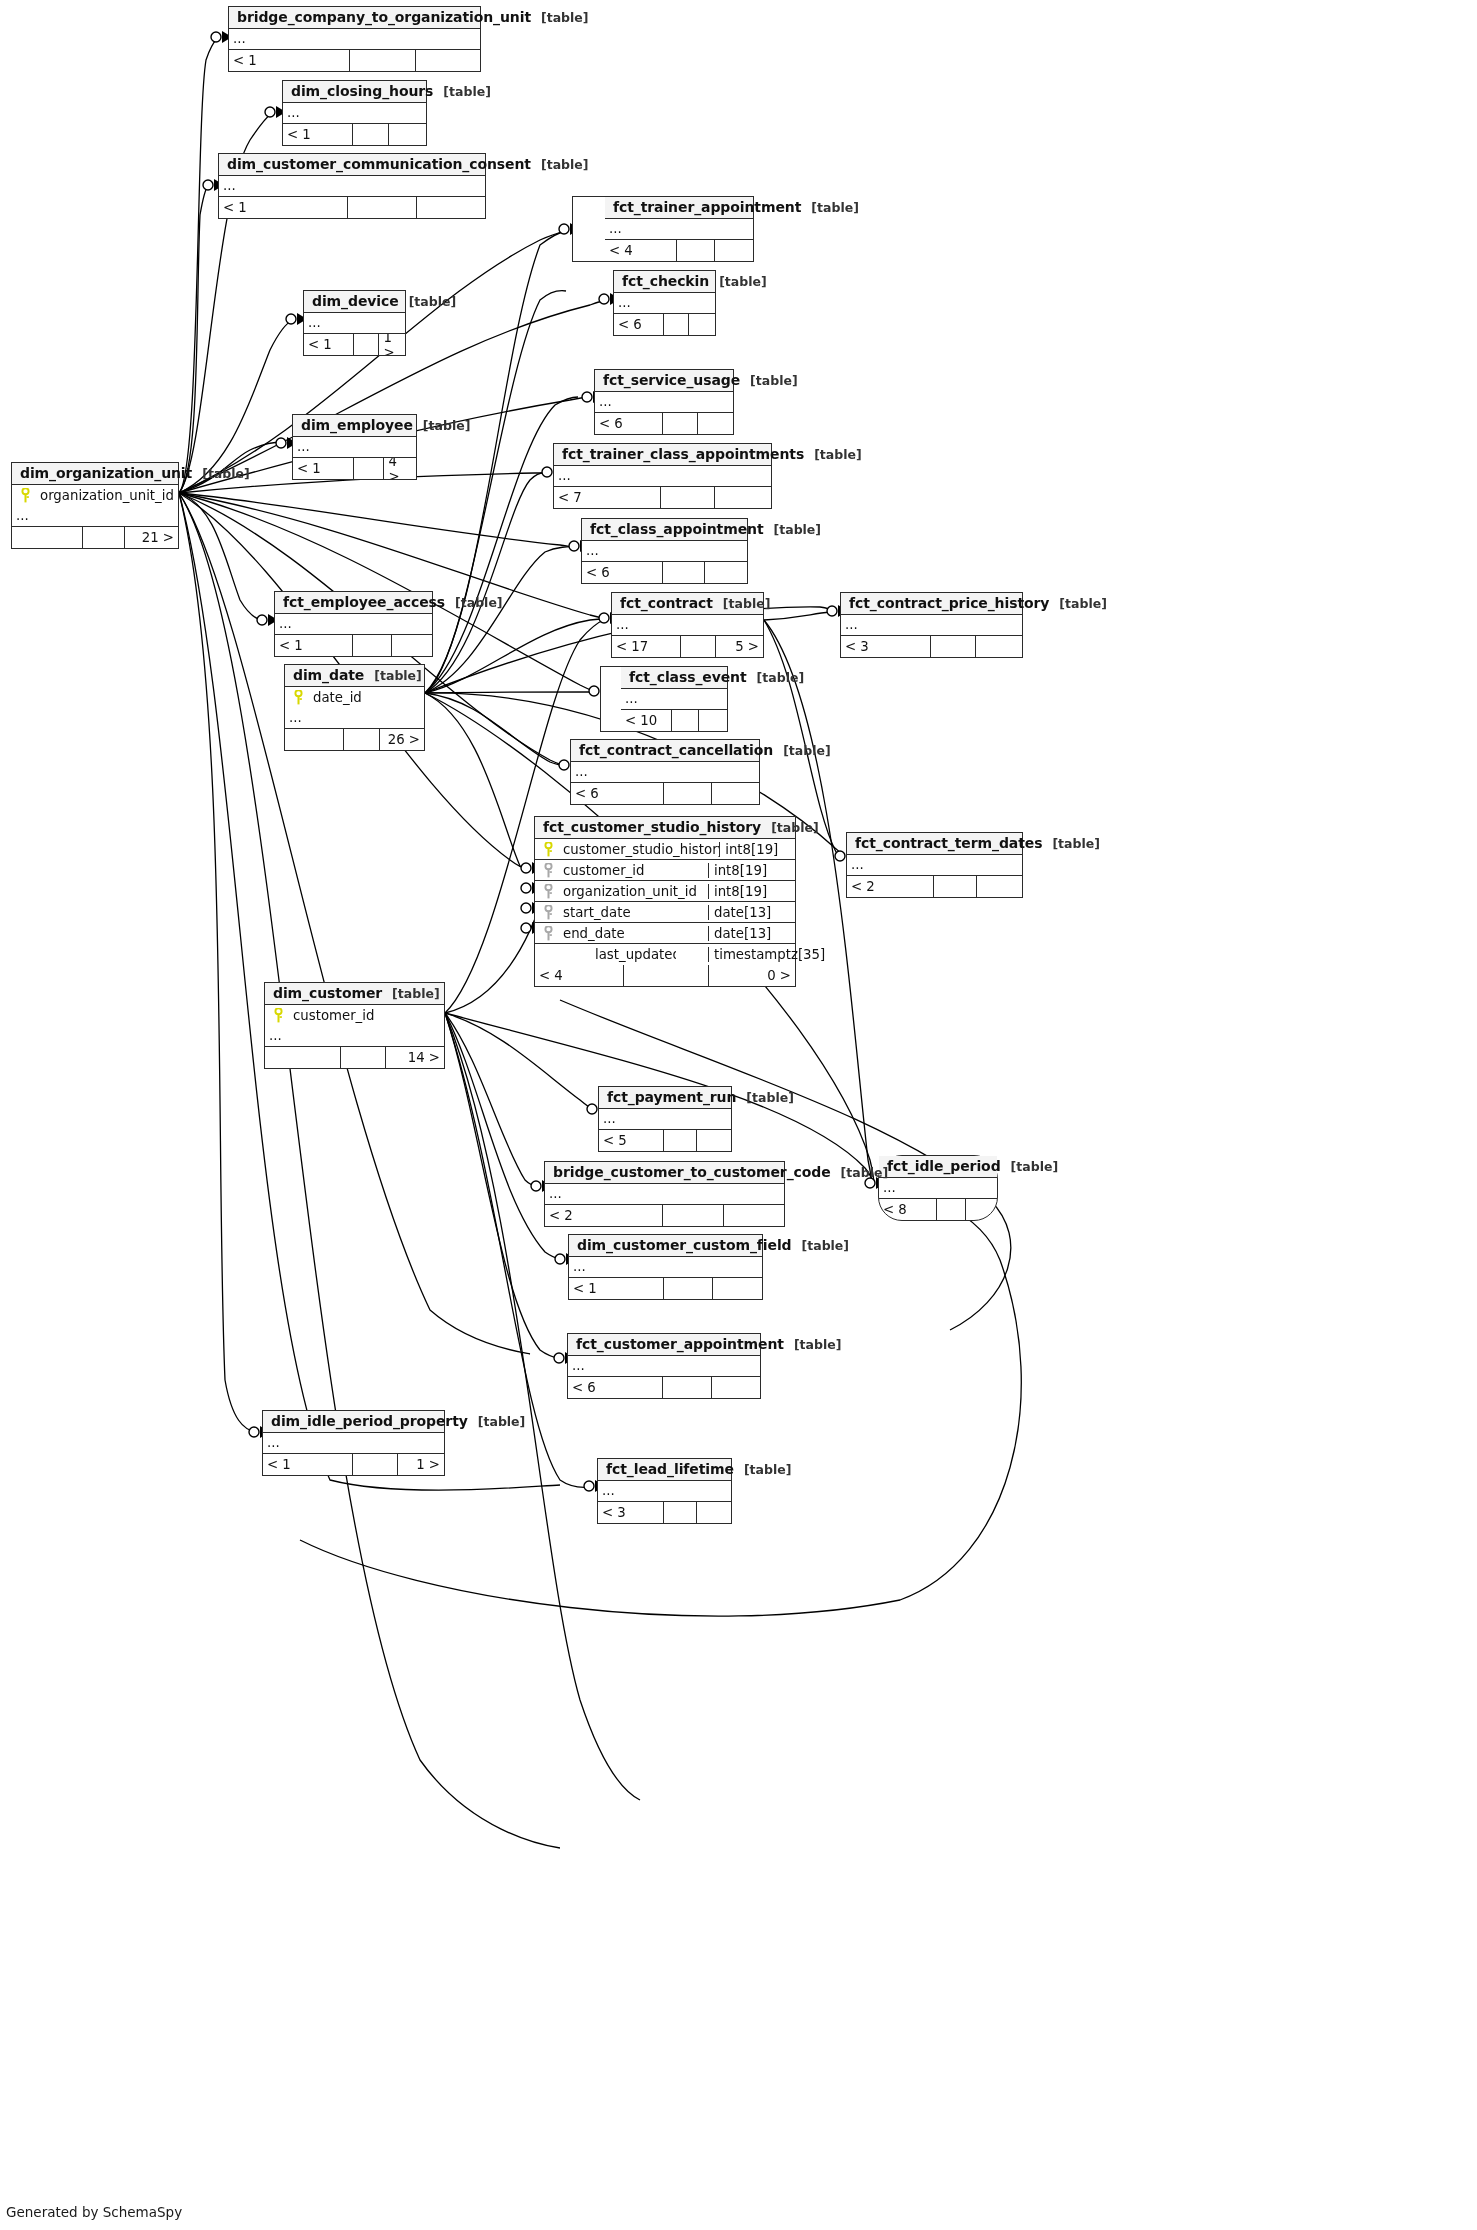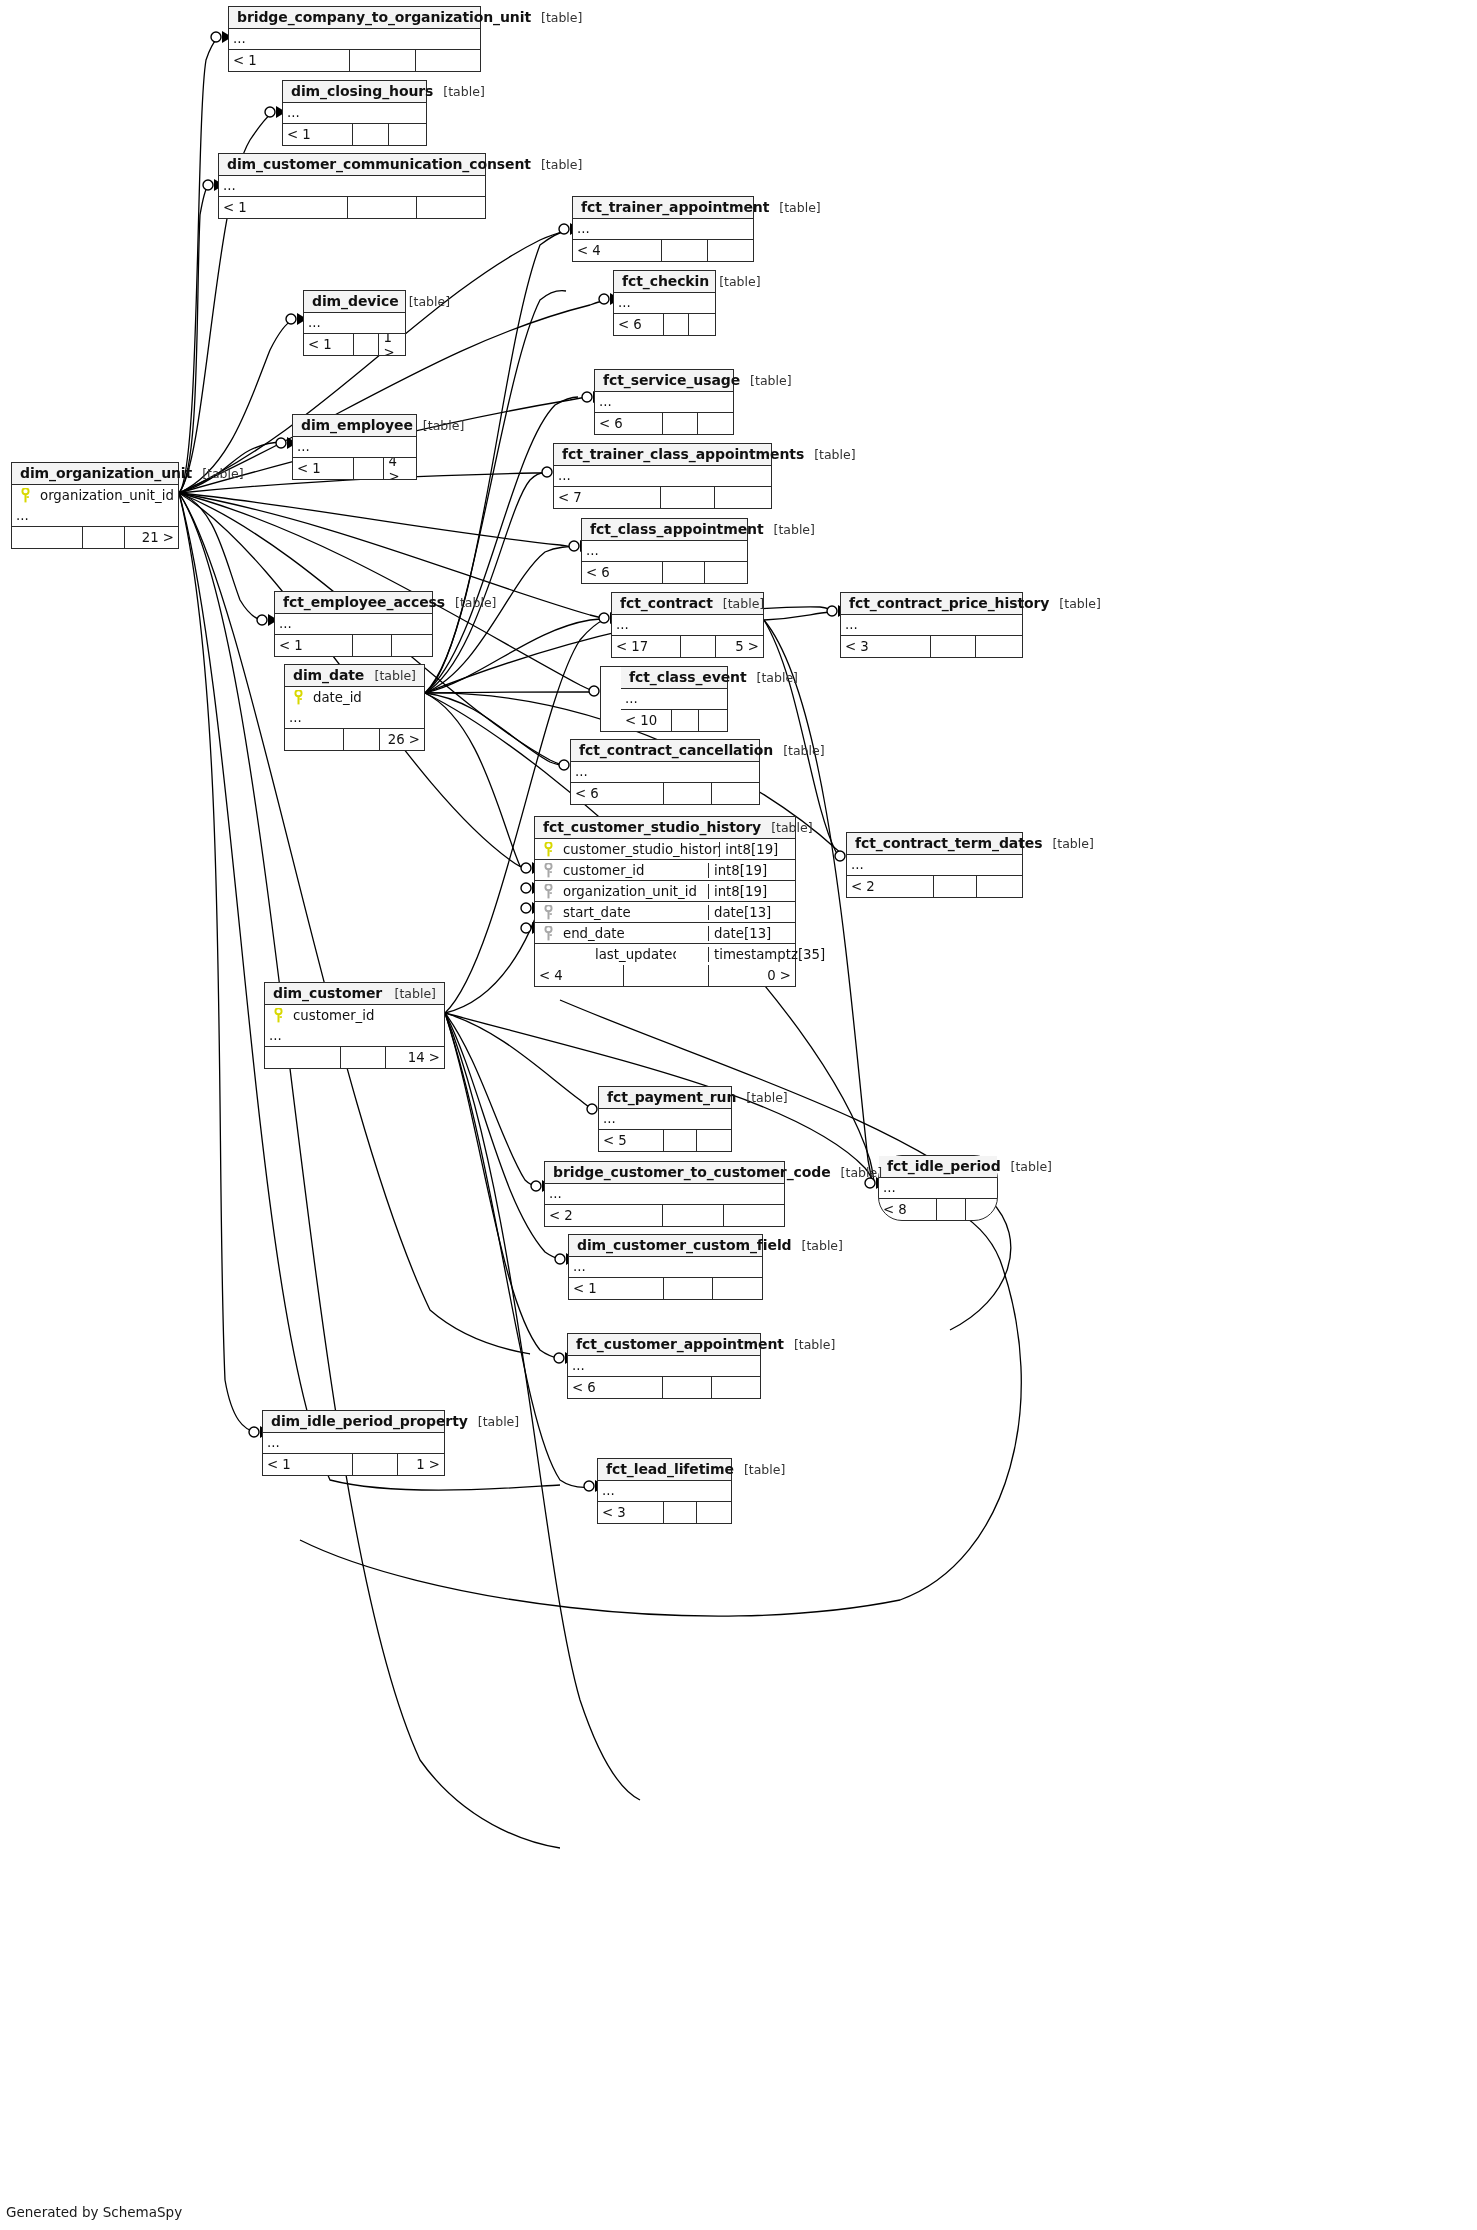--- a/index.html
+++ b/index.html
@@ -46,21 +46,21 @@
     white-space: nowrap;
   }
   .node .title .tname {
     font-weight: bold;
     font-size: 14px;
     letter-spacing: -0.1px;
   }
   .node .title .ttag {
     font-size: 12.5px;
     color: #333333;
-    font-weight: normal;
+    font-weight: bold;
     padding-left: 10px;
   }
   .node .rows { display: block; }
   .node .row {
     display: flex;
     align-items: center;
     height: 21px;
     box-sizing: border-box;
     border-bottom: 1.1px solid #2b2b2b;
     white-space: nowrap;
@@ -268,21 +268,21 @@
           <span class="tname">dim_customer_communication_consent</span>
           <span class="ttag">[table]</span>
         </div>
         <div class="ellipsis-row">...</div>
         <div class="foot">
           <span class="fc left" style="width:130px">&lt; 1</span>
           <span class="fc left" style="width:69px"></span>
           <span class="fc left" style="width:69px"></span>
         </div>
       </div>
-      <div class="node" style="left: 572px; top: 196px; width: 182px;">
+      <div class="node" style="left: 572px; top: 196px; width: 182px; padding-left: 32px;">
         <div class="title">
           <span class="tname">fct_trainer_appointment</span>
           <span class="ttag">[table]</span>
         </div>
         <div class="ellipsis-row">...</div>
         <div class="foot">
           <span class="fc left" style="width:90px">&lt; 4</span>
           <span class="fc left" style="width:46px"></span>
           <span class="fc left" style="width:46px"></span>
         </div>

